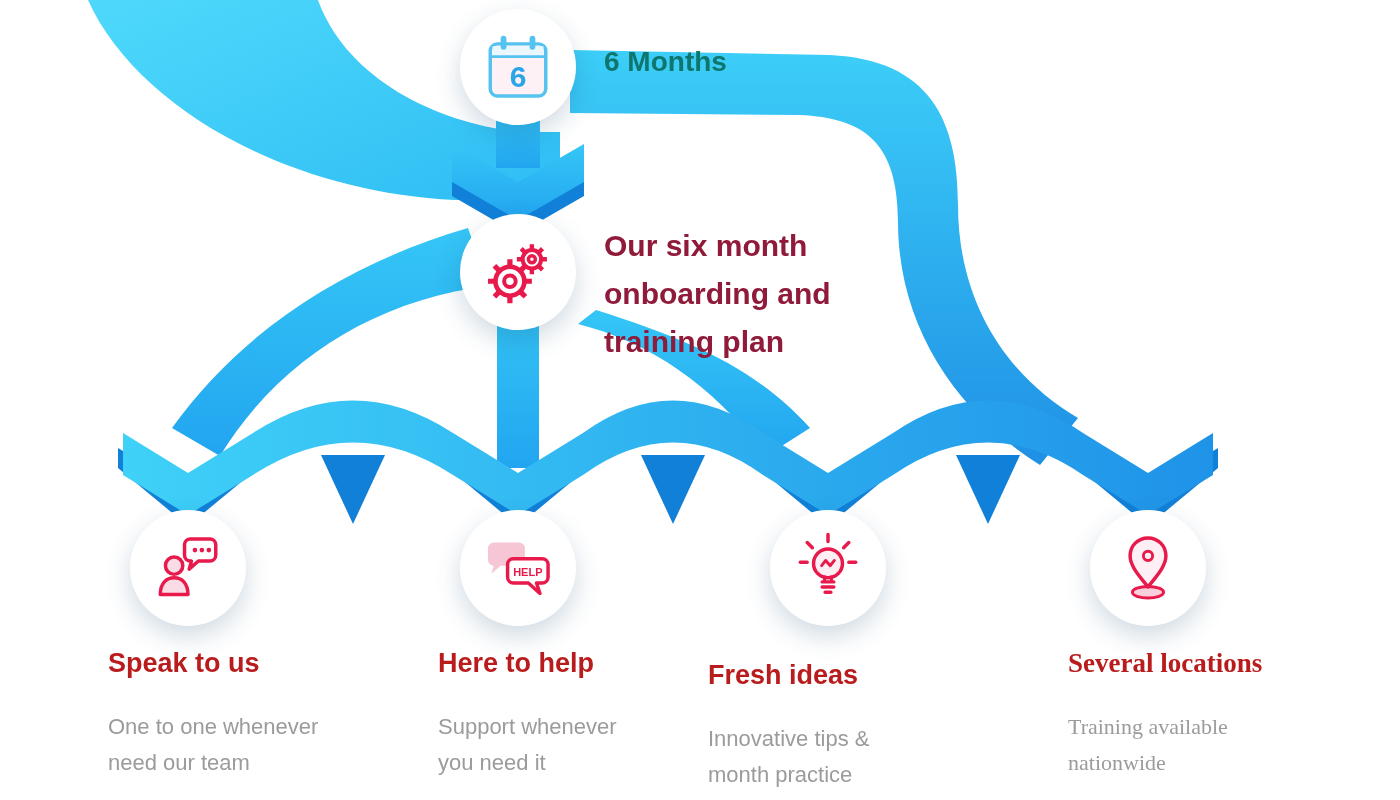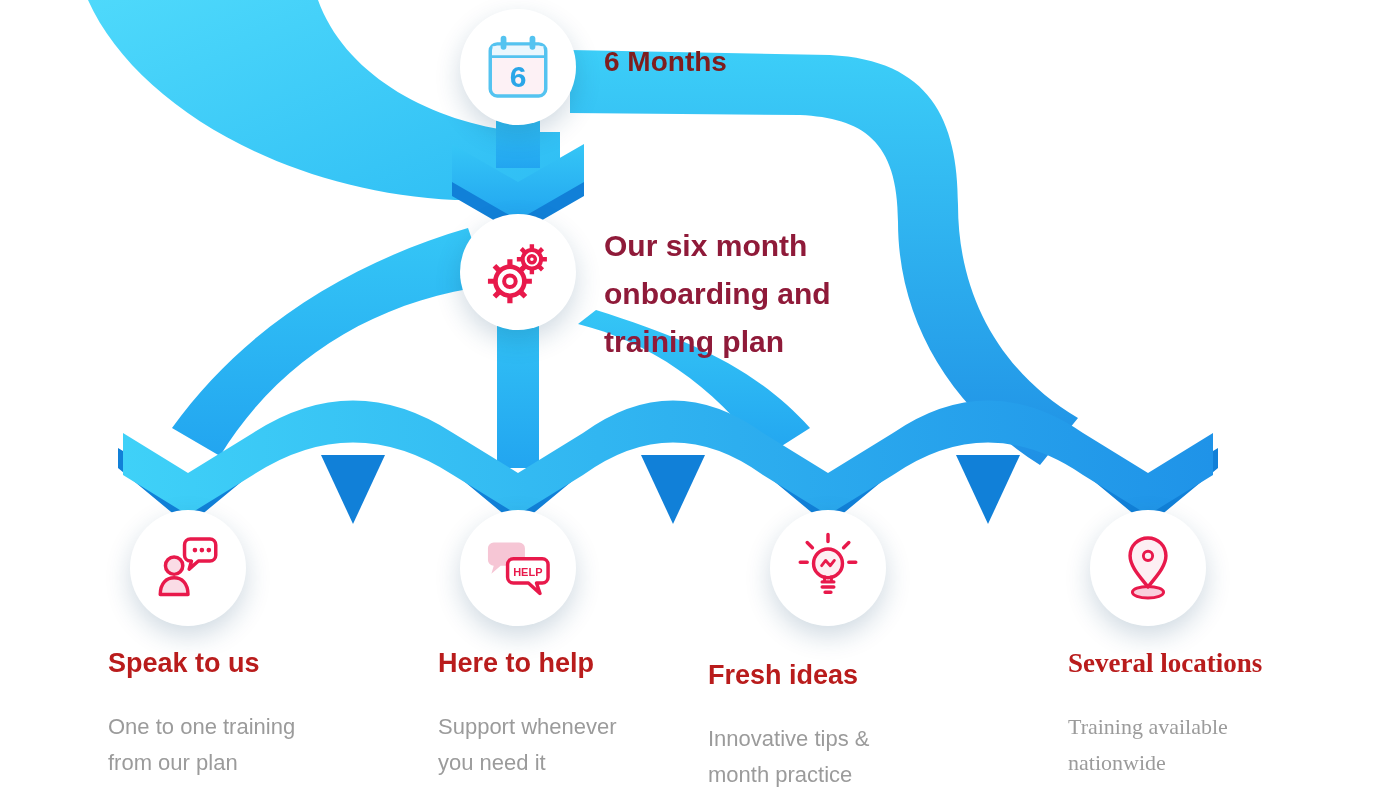--- a/index.html
+++ b/index.html
@@ -3,21 +3,21 @@
 <meta charset="utf-8">
 <style>
   html,body{margin:0;padding:0;background:#ffffff;}
   body{width:1400px;height:800px;overflow:hidden;font-family:"Liberation Sans",sans-serif;}
   .stage{position:relative;width:1400px;height:800px;background:#ffffff;}
   .ribbons{position:absolute;left:0;top:0;width:1400px;height:800px;z-index:1;}
   .node{position:absolute;width:116px;height:116px;border-radius:50%;background:#ffffff;
         box-shadow:0 10px 26px rgba(20,70,110,0.20);display:flex;align-items:center;justify-content:center;z-index:2;}
   .node svg{width:74px;height:74px;}
   .txt{position:absolute;z-index:3;}
-  .top-heading{left:604px;top:46px;font-size:28px;font-weight:bold;color:#7f1d1d;}
+  .top-heading{left:604px;top:46px;font-size:28px;font-weight:bold;color:#0f766e;}
   .mid-heading{left:604px;top:222px;font-size:30px;line-height:48px;font-weight:bold;color:#8F1A39;}
   .item-col{position:absolute;top:648px;width:320px;z-index:3;}
   .item-heading{font-size:27px;font-weight:bold;color:#b91c1c;margin:0 0 30px 0;}
   .item-desc{font-size:22px;line-height:36px;color:#9B9B9B;}
 </style>
 </head>
 <body>
 
 <div class="stage">
 
@@ -125,22 +125,22 @@
     <svg viewBox="0 0 64 64">
       <ellipse cx="32" cy="53" rx="13.5" ry="5" fill="#F9CFDC" stroke="#E8194B" stroke-width="2.5"></ellipse>
       <path d="M32,6 C40.8,6 47.5,12.8 47.5,21.5 C47.5,31.5 37,41.5 32,48.5 C27,41.5 16.5,31.5 16.5,21.5 C16.5,12.8 23.2,6 32,6 Z" fill="#FDEFF3" stroke="#E8194B" stroke-width="3" stroke-linejoin="round"></path>
       <circle cx="32" cy="21.5" r="4" fill="none" stroke="#E8194B" stroke-width="2.5"></circle>
     </svg>
   </div>
 
   <div class="item-col" style="left:108px;">
     <div class="item-heading">Speak to us</div>
     <div class="item-desc">
-      <div>One to one training</div>
-      <div>from our plan</div>
+      <div>One to one whenever</div>
+      <div>need our team</div>
     </div>
   </div>
 
   <div class="item-col" style="left:438px;">
     <div class="item-heading">Here to help</div>
     <div class="item-desc">
       <div>Support whenever</div>
       <div>you need it</div>
     </div>
   </div>

